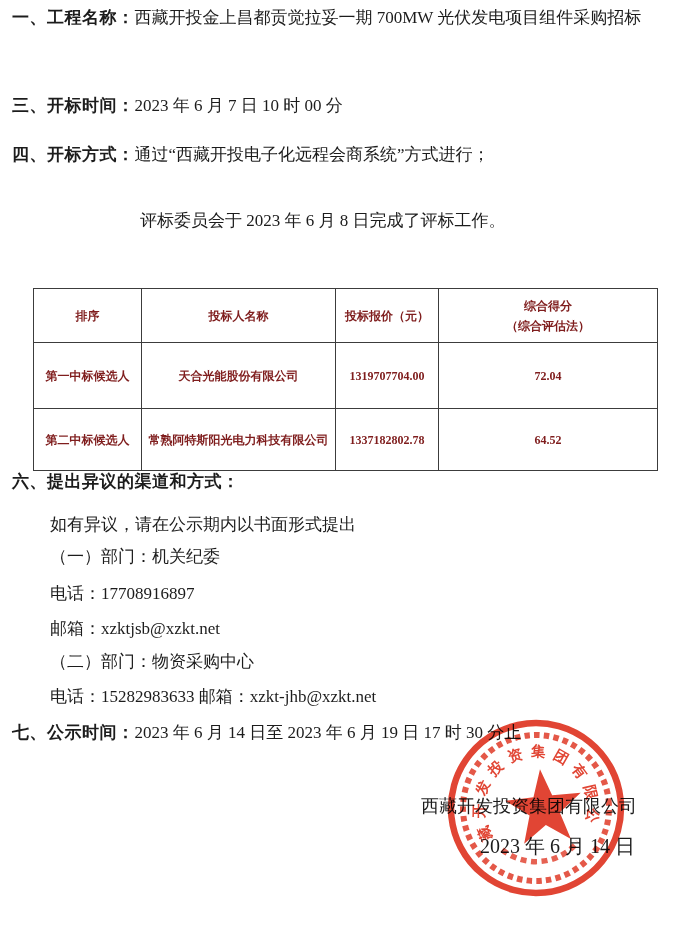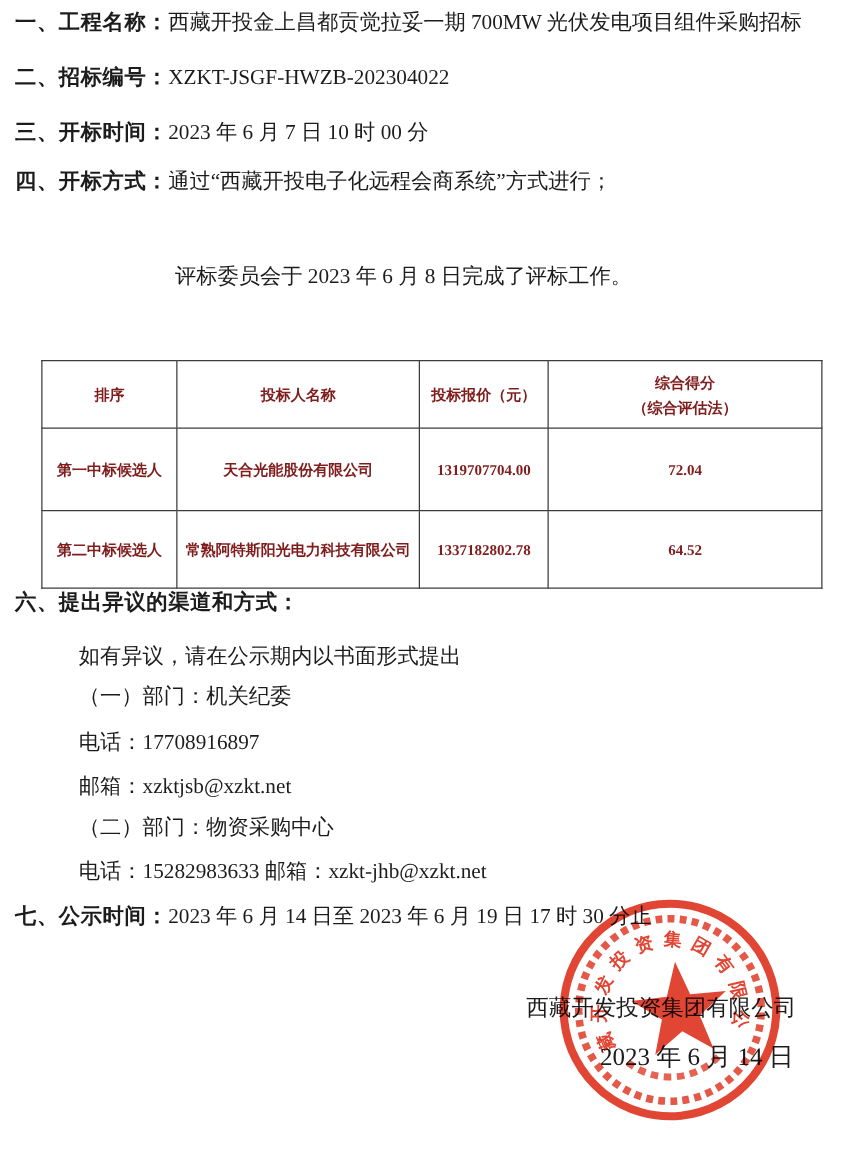--- a/index.html
+++ b/index.html
@@ -5,21 +5,21 @@
   html,body{margin:0;padding:0;background:#ffffff;}
   .page{
     position:relative;width:690px;height:932px;background:#ffffff;
     font-family:"Liberation Serif",serif;color:#1c1c1c;font-size:17px;
     overflow:hidden;
   }
   .abs{position:absolute;white-space:nowrap;line-height:20px;}
   .label{font-family:Liberation Serif, serif;font-weight:700;letter-spacing:0.5px;}
   .value{font-family:"Liberation Serif",serif;font-weight:400;}
   .indent1{left:140px;margin-top:16px;}
-  .indent2{left:63px;}
+  .indent2{left:50px;}
   .num-item{left:12px;}
 
   table.cand{
     position:absolute;left:33px;top:288px;width:624px;
     border-collapse:collapse;table-layout:fixed;
     font-size:12px;color:#7f1d1d;
   }
   table.cand th,table.cand td{
     border:1px solid #3c3c3c;text-align:center;vertical-align:middle;
     padding:2px 4px;overflow:hidden;
@@ -45,29 +45,26 @@
 </style>
 </head>
 <body>
 
 <div class="page">
 
   <div class="abs num-item" style="top:8px;">
     <span class="label">一、工程名称：</span><span class="value">西藏开投金上昌都贡觉拉妥一期 700MW 光伏发电项目组件采购招标</span>
   </div>
 
-  <div class="abs num-item" style="top:52px;">
-    <span class="label">二、招标编号：</span><span class="value">XZKT-JSGF-HWZB-202304022</span>
-  </div>
 
   <div class="abs num-item" style="top:96px;">
     <span class="label">三、开标时间：</span><span class="value">2023 年 6 月 7 日 10 时 00 分</span>
   </div>
 
-  <div class="abs num-item" style="top:135px;">
+  <div class="abs num-item" style="top:145px;">
     <span class="label">四、开标方式：</span><span class="value">通过“西藏开投电子化远程会商系统”方式进行；</span>
   </div>
   <div class="abs indent1" style="top:195px;">
     <span class="value">评标委员会于 2023 年 6 月 8 日完成了评标工作。</span>
   </div>
 
 
   <table class="cand">
     <colgroup>
       <col style="width:108px">

